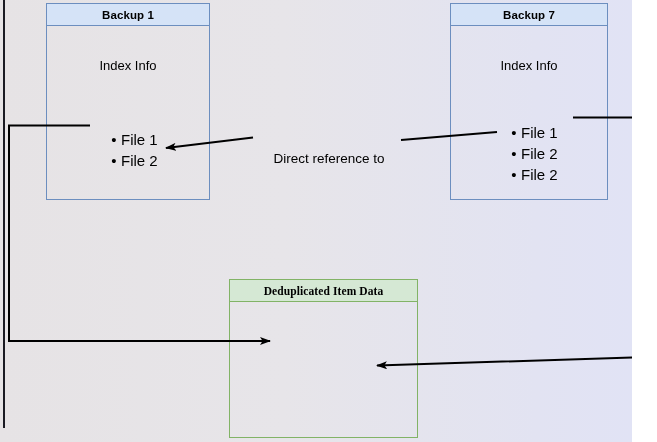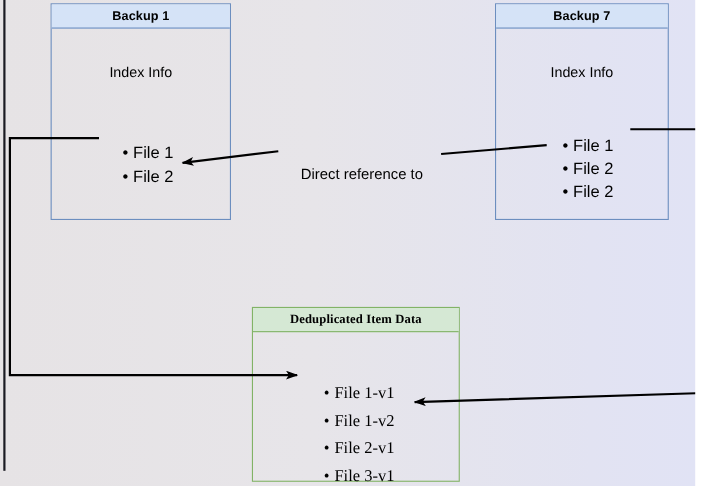--- a/index.html
+++ b/index.html
@@ -151,36 +151,20 @@
         </li>
         <li>
           <span class="bullet">•</span><span>File 2</span>
         </li>
       </ul>
     </div>
   </div>
 
   <div class="box" id="box-dedup">
     <div class="box-header">Deduplicated Item Data</div>
-    <div class="box-body">
-      <ul class="item-list">
-        <li>
-          <span class="bullet">•</span><span>File 1-v1</span>
-        </li>
-        <li>
-          <span class="bullet">•</span><span>File 1-v2</span>
-        </li>
-        <li>
-          <span class="bullet">•</span><span>File 2-v1</span>
-        </li>
-        <li>
-          <span class="bullet">•</span><span>File 3-v1</span>
-        </li>
-      </ul>
-    </div>
   </div>
 
   <div id="center-caption">
     <div>Direct reference to</div>
   </div>
 
   <svg id="connectors" viewBox="0 0 657 442" width="657" height="442">
     <defs>
       <marker id="arrowEnd" markerWidth="11" markerHeight="8" refX="10" refY="4" orient="auto" markerUnits="userSpaceOnUse">
         <path d="M0,0 L11,4 L0,8 L2.6,4 Z" fill="#000"></path>

